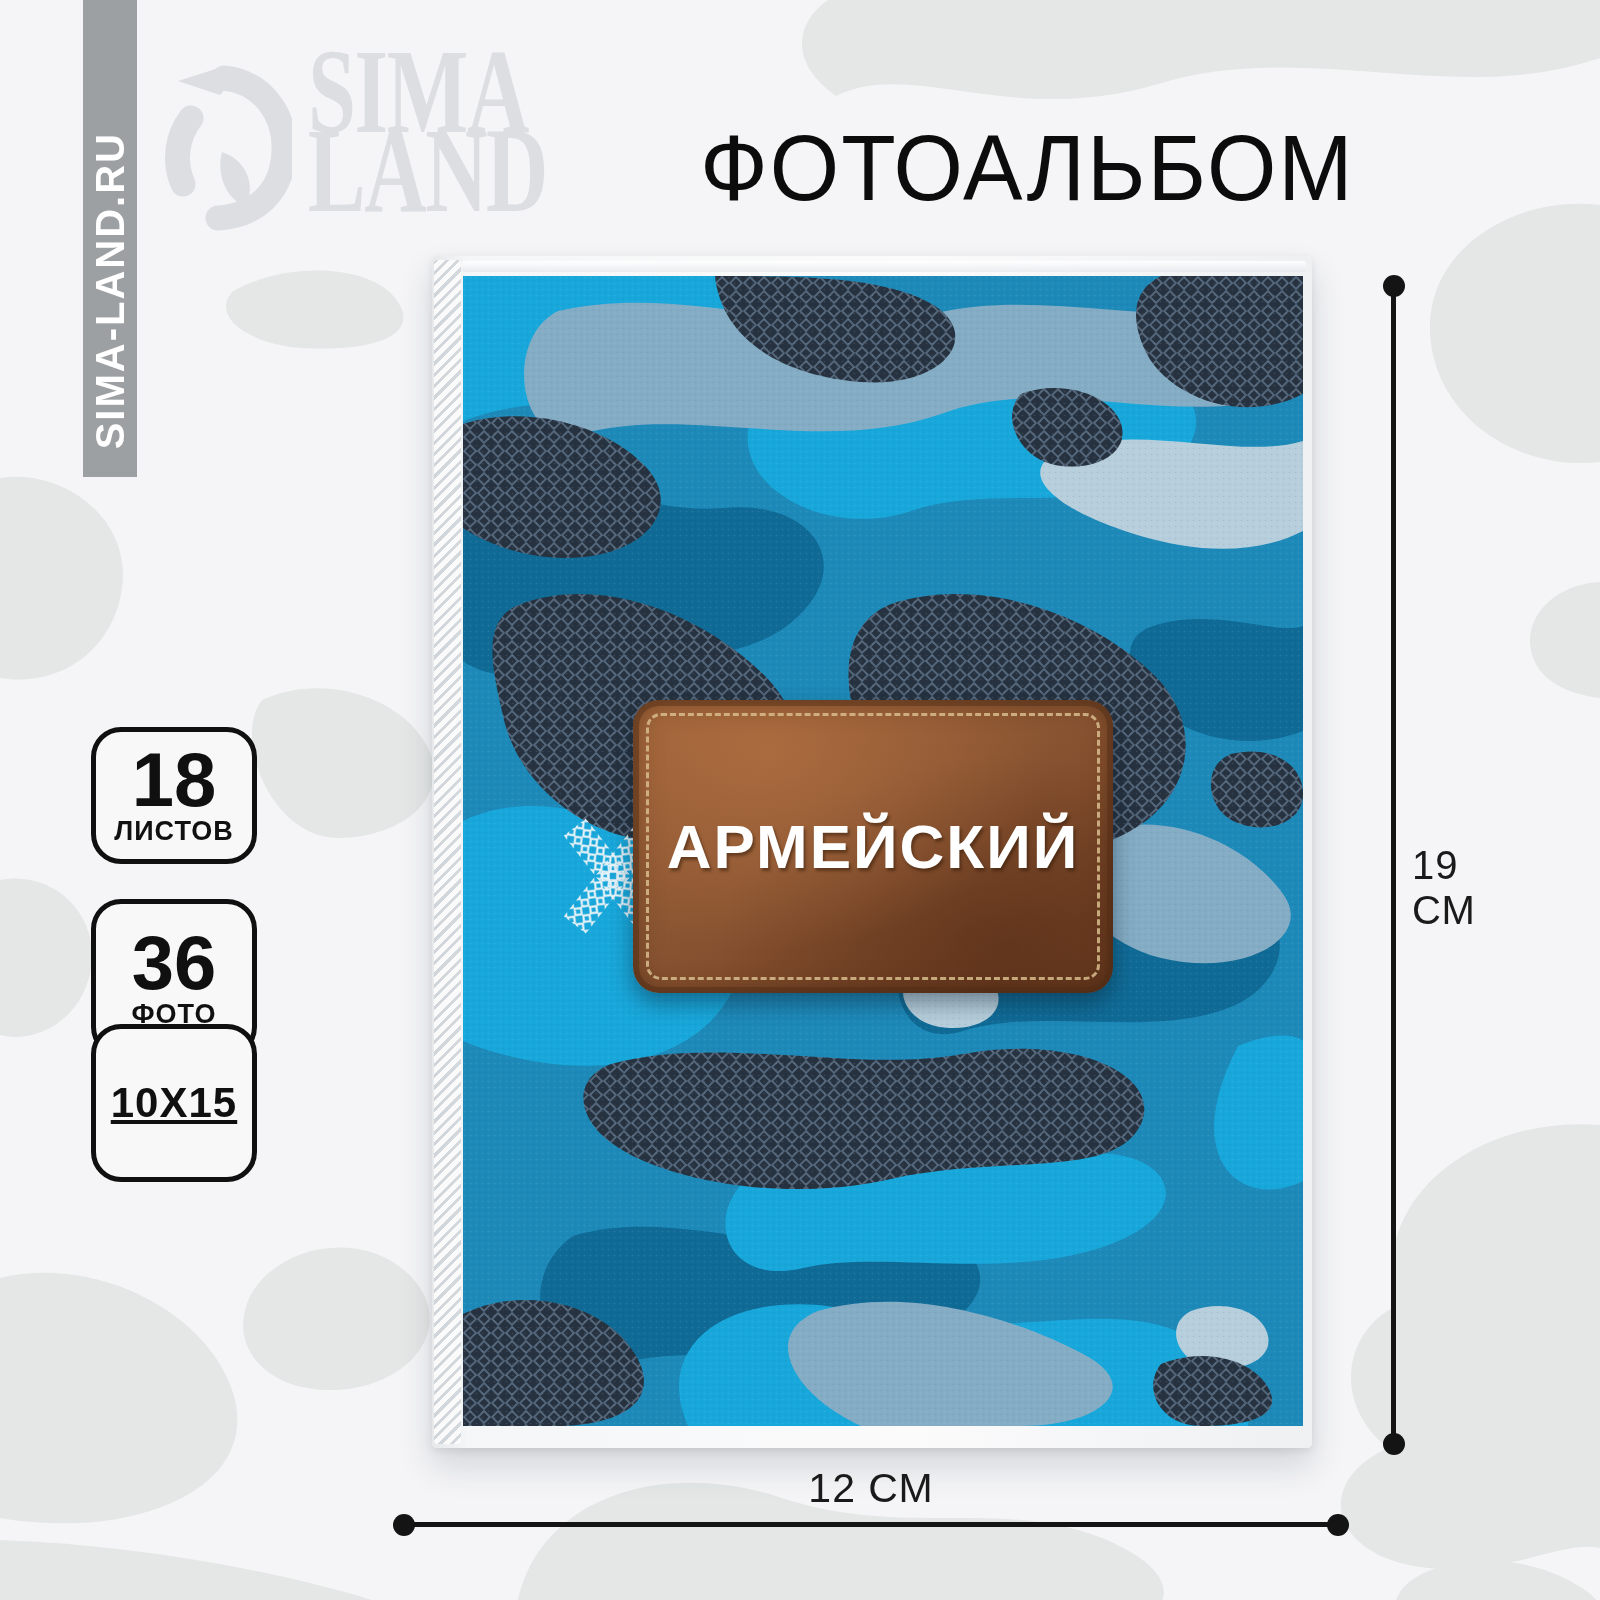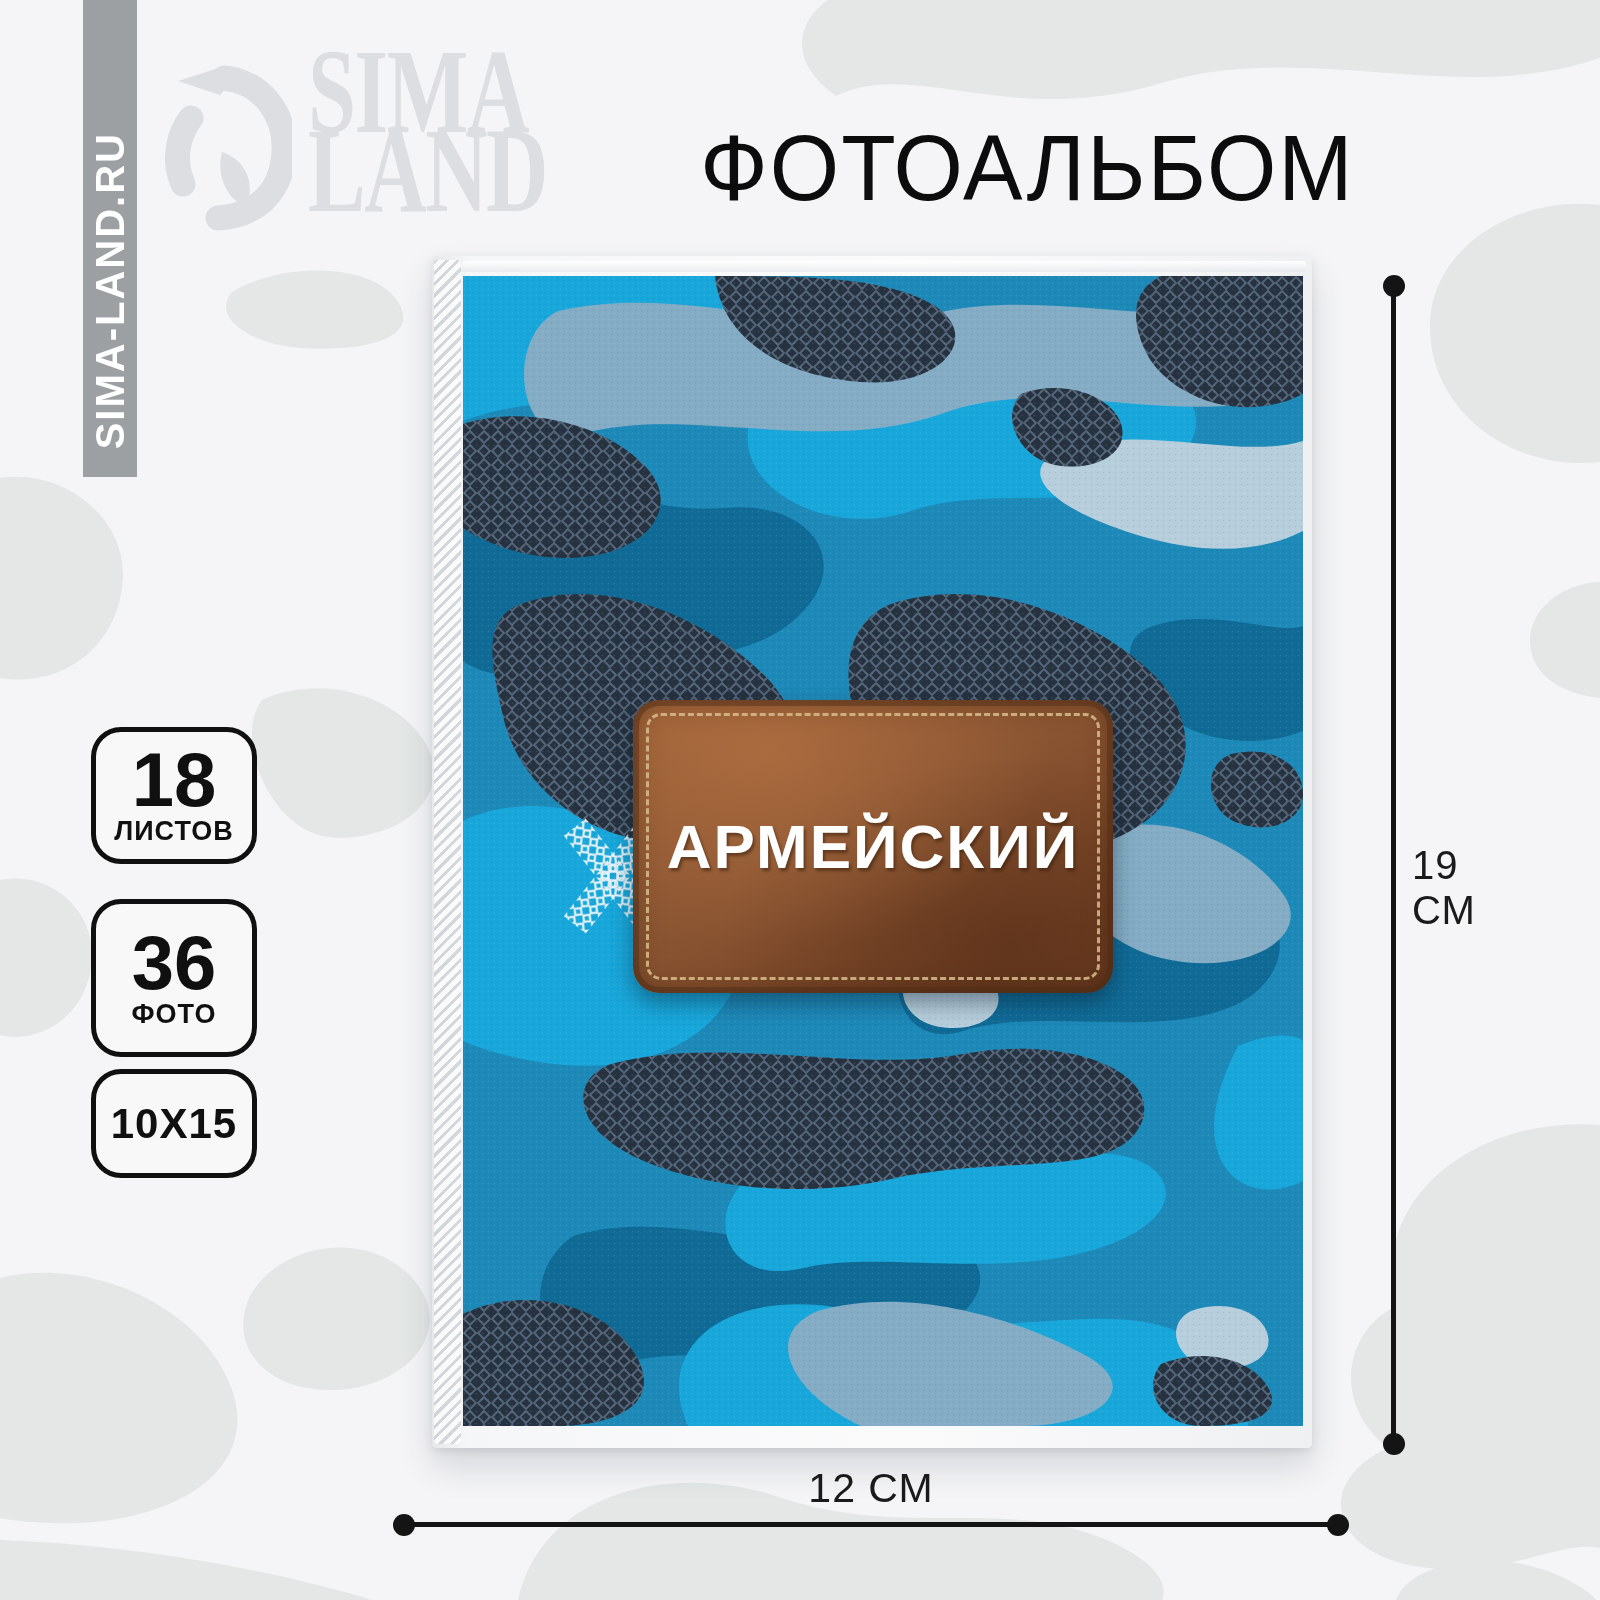--- a/index.html
+++ b/index.html
@@ -90,21 +90,21 @@
   .badge {
     position:absolute; left:91px; width:166px;
     background:#f8f8f9; border:5px solid #101010; border-radius:30px;
     display:flex; flex-direction:column; align-items:center; justify-content:center;
     z-index:4; color:#101010;
   }
   .badge .value { font-weight:bold; font-size:76px; line-height:72px; }
   .badge .label { font-weight:bold; font-size:27px; letter-spacing:1px; margin-top:0px; }
   .badge.b1 { top:727px; height:137px; }
   .badge.b2 { top:899px; height:158px; }
-  .badge.b3 { top:1069px; height:109px; }
+  .badge.b3 { top:1024px; height:158px;text-decoration:underline; }
   .badge.b3 .value { font-size:42px; line-height:46px; letter-spacing:1px; }
 
   
   .dim-line { position:absolute; background:#141414; z-index:4; }
   .dim-line::before, .dim-line::after {
     content:""; position:absolute; width:22px; height:22px; border-radius:50%; background:#141414;
   }
   .dim-v { left:1391px; top:284px; width:5px; height:1162px; }
   .dim-v::before { top:-9px; left:50%; transform:translateX(-50%); }
   .dim-v::after  { bottom:-9px; left:50%; transform:translateX(-50%); }

